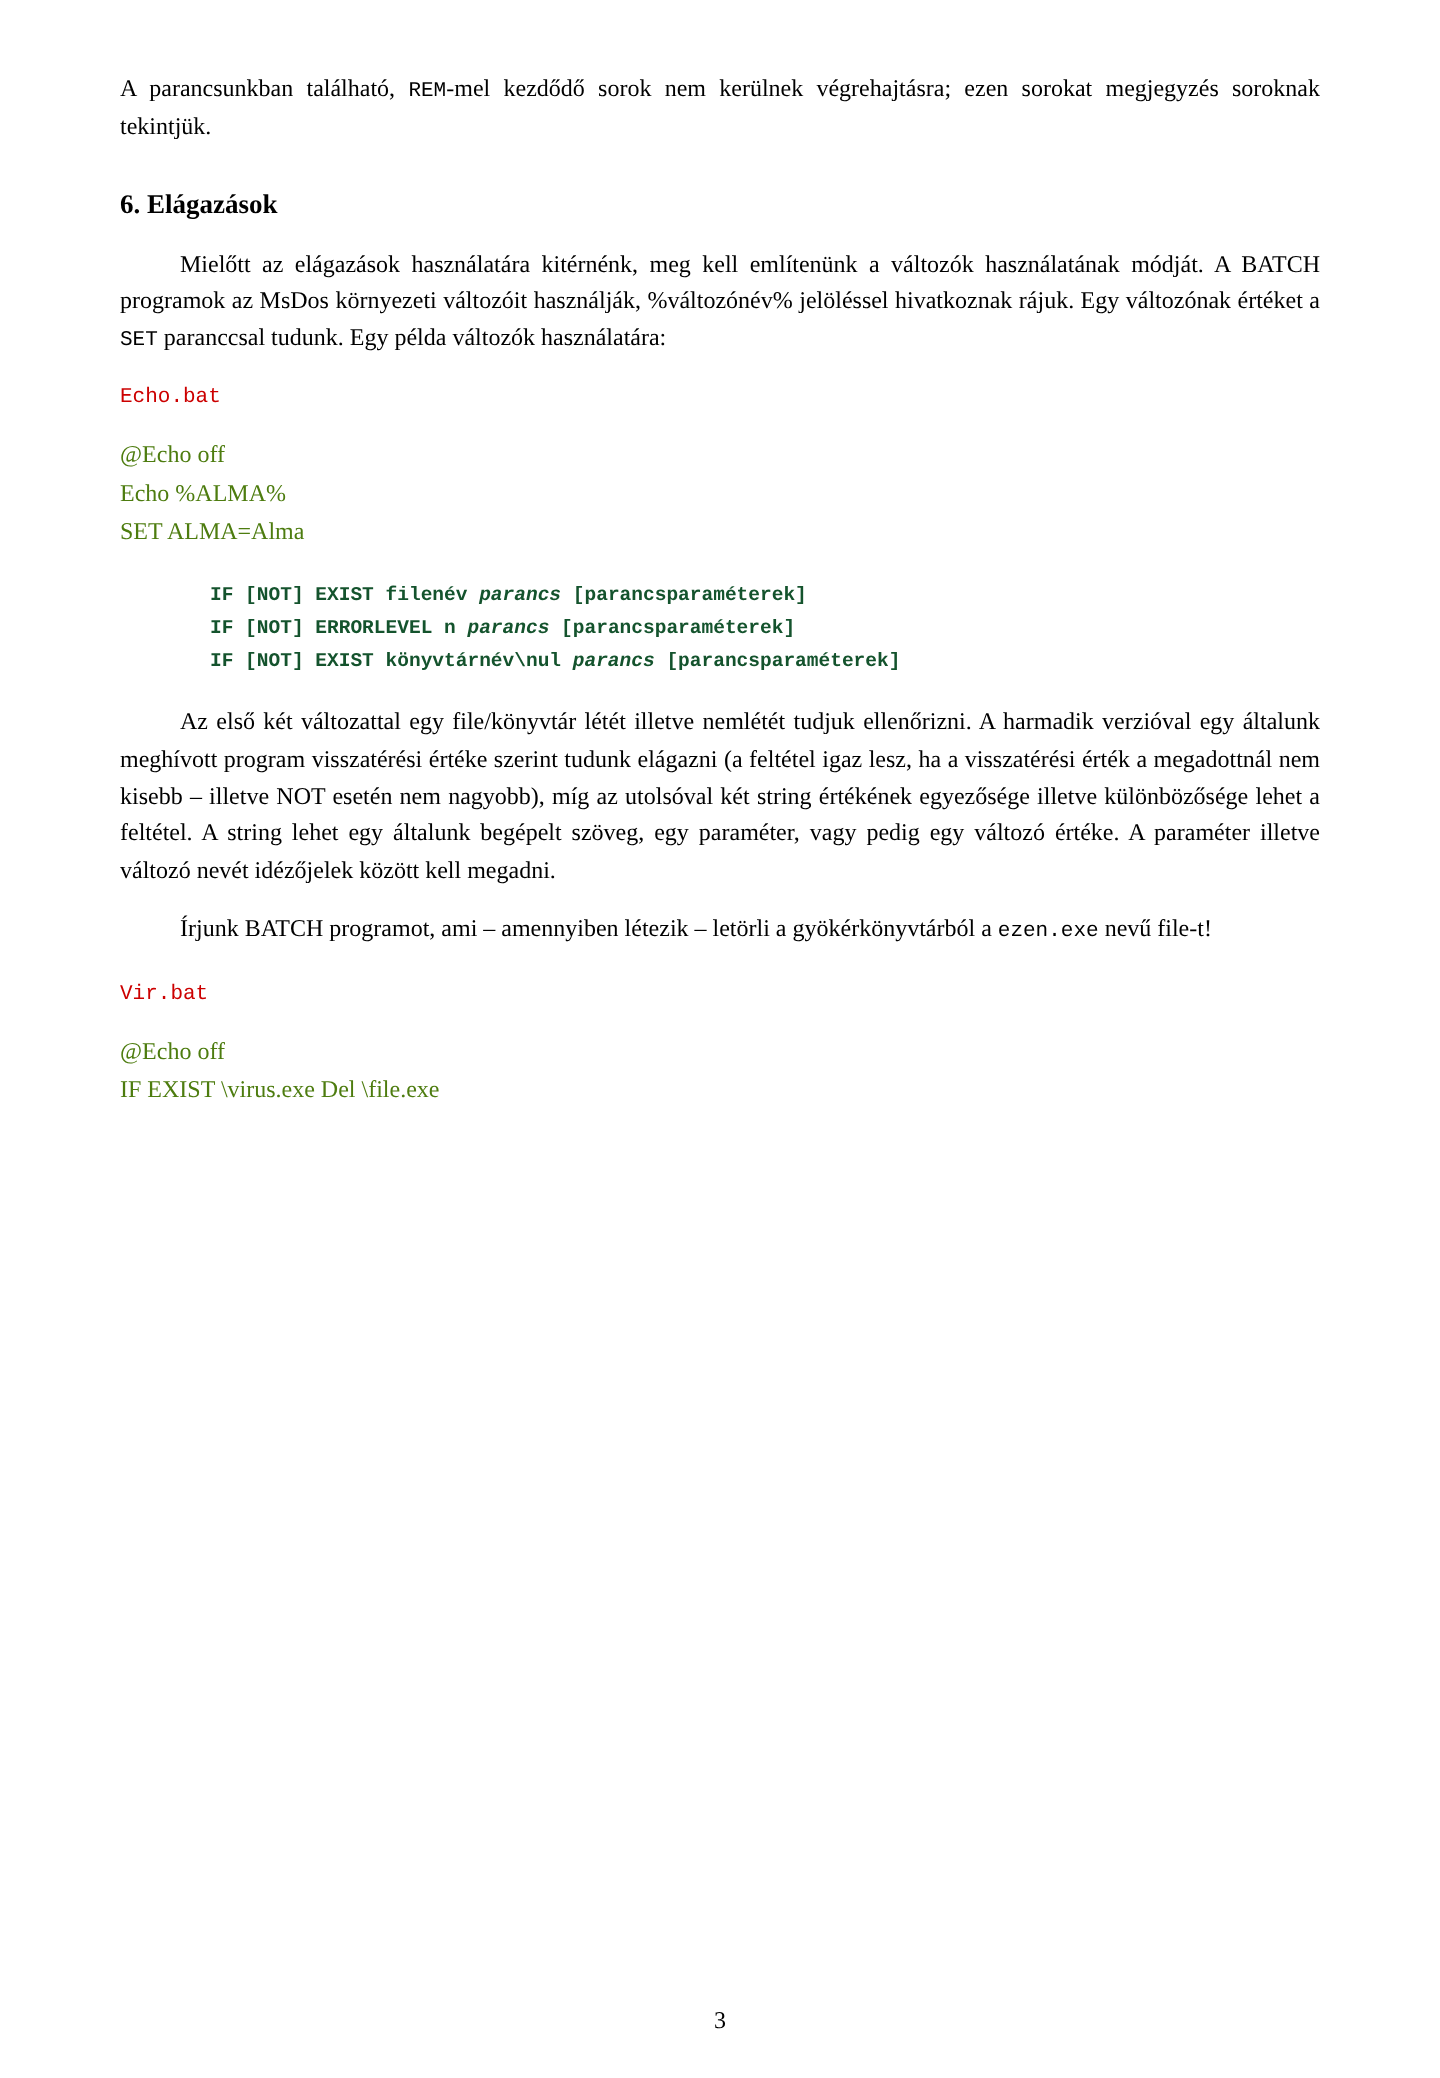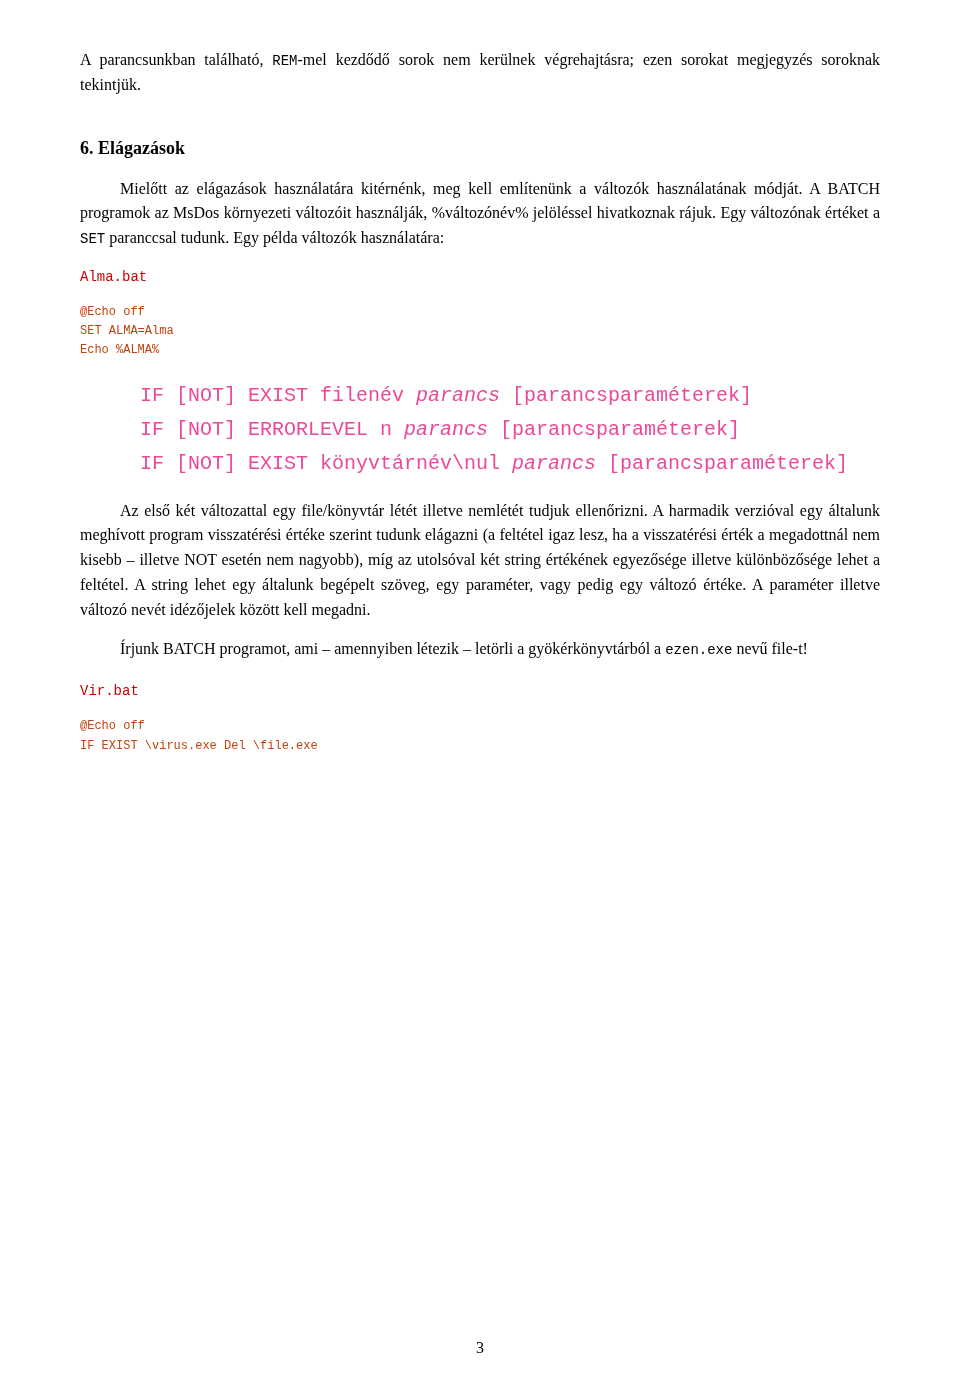--- a/index.html
+++ b/index.html
@@ -33,38 +33,39 @@
       line-height: 1.55;
       text-align: justify;
       margin-bottom: 14px;
       text-indent: 40px;
     }
     code, .inline-code {
       font-family: "Courier New", Courier, monospace;
       font-size: 14px;
     }
     .code-block-red {
-      font-family: Liberation Mono, monospace;
-      font-size: 12px;
-      color: #c2410c;
+      font-family: Liberation Serif, serif;
+      font-size: 16px;
+      color: #4d7c0f;
       margin: 18px 0 18px 0;
       line-height: 1.6;
     }
     .code-label {
       font-family: "Courier New", Courier, monospace;
       font-size: 14px;
       color: #cc0000;
       margin-bottom: 2px;
     }
     .if-block {
       font-family: "Courier New", Courier, monospace;
-      font-size: 20px;
-      color: #ec4899;
+      font-size: 13px;
+      color: #14532d;
       margin: 18px 0 18px 60px;
       line-height: 1.7;
+      font-weight: bold;
     }
     .if-block .italic-param {
       font-style: italic;
     }
     .valt-block {
       margin: 18px 0 10px 0;
     }
     .elag-szintakszis {
       font-size: 16px;
       line-height: 1.55;
@@ -92,34 +93,34 @@
   </style>
 </head>
 <body>
 
 <div class="page">
 
   <p class="intro-text">
     A parancsunkban található, <span class="inline-code">REM</span>-mel kezdődő sorok nem kerülnek végrehajtásra; ezen sorokat megjegyzés soroknak tekintjük.
   </p>
 
-  <h2 class="section-heading" style="margin-top:40px;">
+  <h2 class="section-heading" style="margin-top:28px;">
     <span>6.</span> <span>Elágazások</span>
   </h2>
 
   <p class="body-text-indent">
     Mielőtt az elágazások használatára kitérnénk, meg kell említenünk a változók használatának módját. A BATCH programok az MsDos környezeti változóit használják, %változónév% jelöléssel hivatkoznak rájuk. Egy változónak értéket a <span class="inline-code">SET</span> paranccsal tudunk. Egy példa változók használatára:
   </p>
 
   <div class="valt-block">
-    <div class="code-label">Alma.bat</div>
+    <div class="code-label">Echo.bat</div>
     <div class="code-block-red">
       <div>@Echo off</div>
+      <div>Echo %ALMA%</div>
       <div>SET ALMA=Alma</div>
-      <div>Echo %ALMA%</div>
     </div>
   </div>
 
 
   <div class="if-block">
     <div>
       <span>IF [NOT] EXIST filenév </span><span class="italic-param">parancs</span><span> [parancsparaméterek]</span>
     </div>
     <div>
       <span>IF [NOT] ERRORLEVEL n </span><span class="italic-param">parancs</span><span> [parancsparaméterek]</span>

